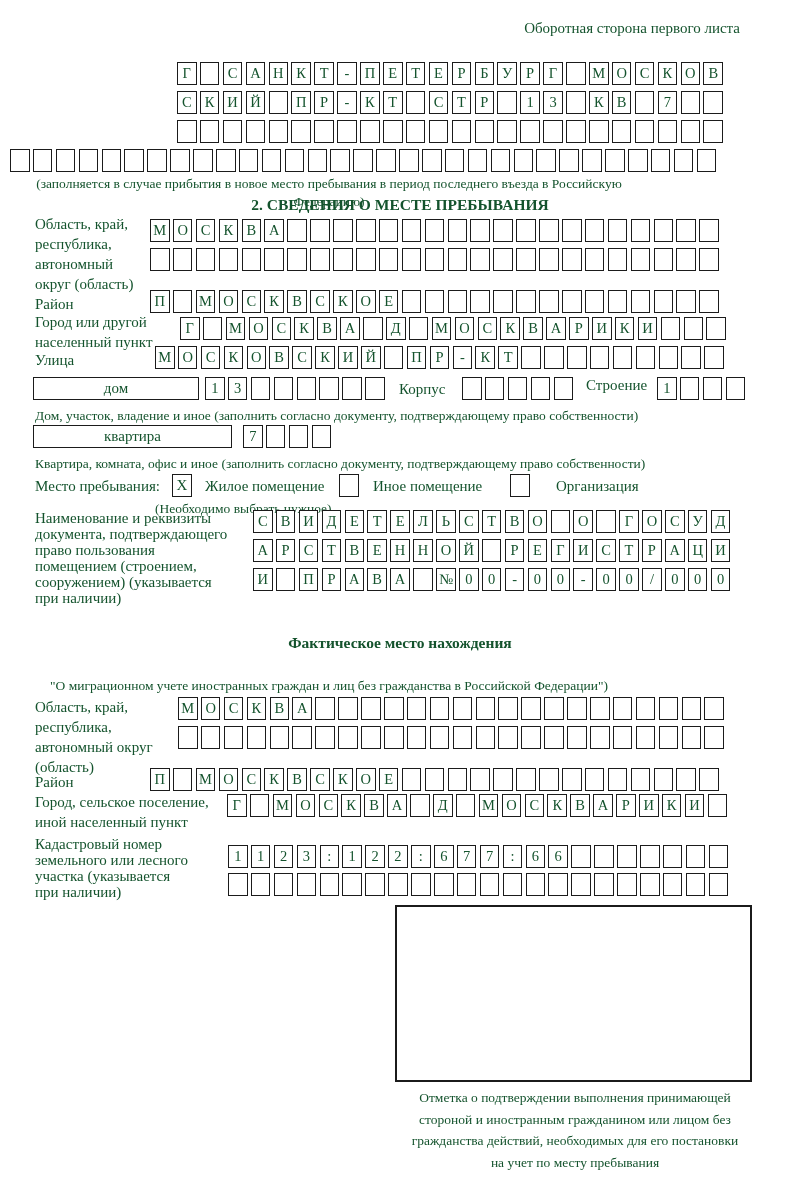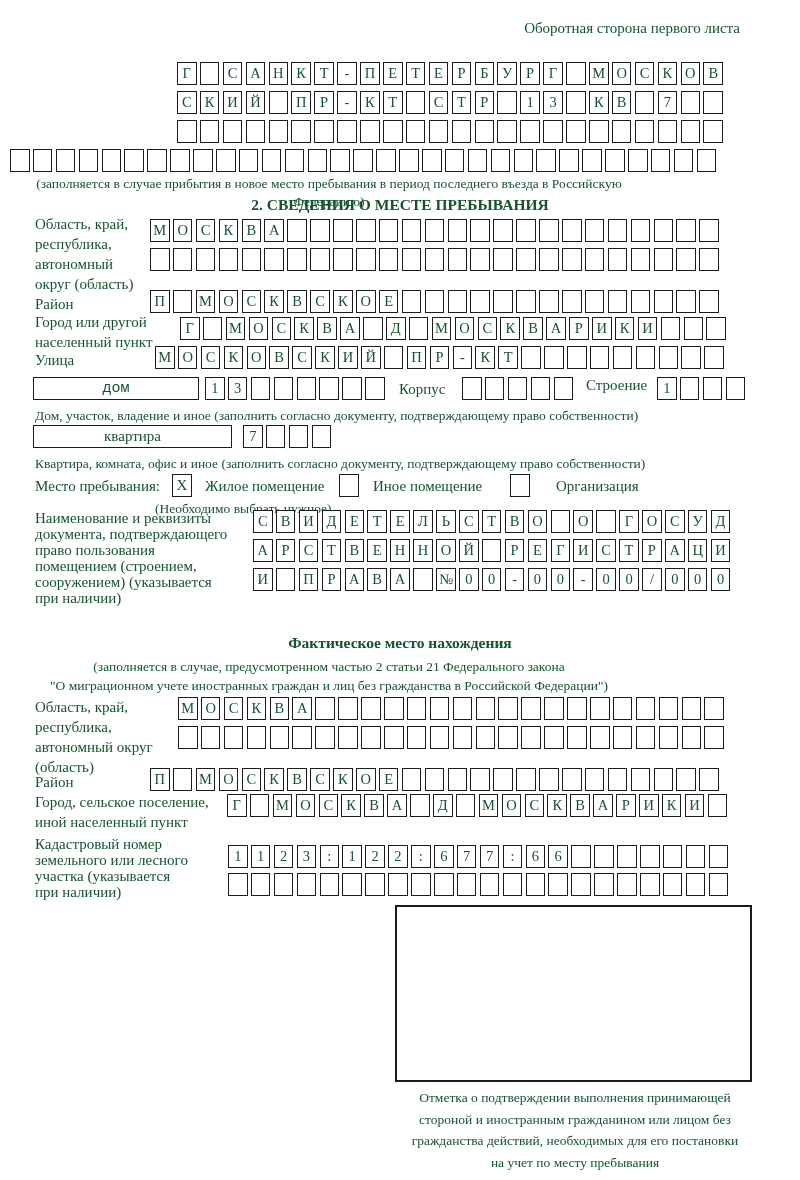--- a/index.html
+++ b/index.html
@@ -286,21 +286,21 @@
       <span class="cell"></span>
       <span class="cell"></span>
       <span class="cell"></span>
       <span class="cell"></span>
       <span class="cell"></span>
       <span class="cell"></span>
       <span class="cell"></span>
       <span class="cell"></span>
     </div>
 
-  <div class="widebox" style="left:33px;top:377px;width:164px;font-family:Liberation Mono, monospace;">дом</div>
+  <div class="widebox" style="left:33px;top:377px;width:164px;">дом</div>
   <div class="cellrow" style="left:205px;top:377px;">
       <span class="cell">1</span>
       <span class="cell">3</span>
       <span class="cell"></span>
       <span class="cell"></span>
       <span class="cell"></span>
       <span class="cell"></span>
       <span class="cell"></span>
       <span class="cell"></span>
     </div>
@@ -409,21 +409,20 @@
       <span class="cell">-</span>
       <span class="cell">0</span>
       <span class="cell">0</span>
       <span class="cell">/</span>
       <span class="cell">0</span>
       <span class="cell">0</span>
       <span class="cell">0</span>
     </div>
 
   <div class="title" style="top:634px;">Фактическое место нахождения</div>
-  <div class="cap centerband" style="top:658px;">(заполняется в случае, предусмотренном частью 2 статьи 21 Федерального закона</div>
   <div class="cap centerband" style="top:677px;">"О миграционном учете иностранных граждан и лиц без гражданства в Российской Федерации")</div>
 
   <div class="lbl lh20" style="left:35px;top:697px;">Область, край,
 республика,
 автономный округ
 (область)</div>
   <div class="cellrow" style="left:178px;top:697px;">
       <span class="cell">М</span>
       <span class="cell">О</span>
       <span class="cell">С</span>

